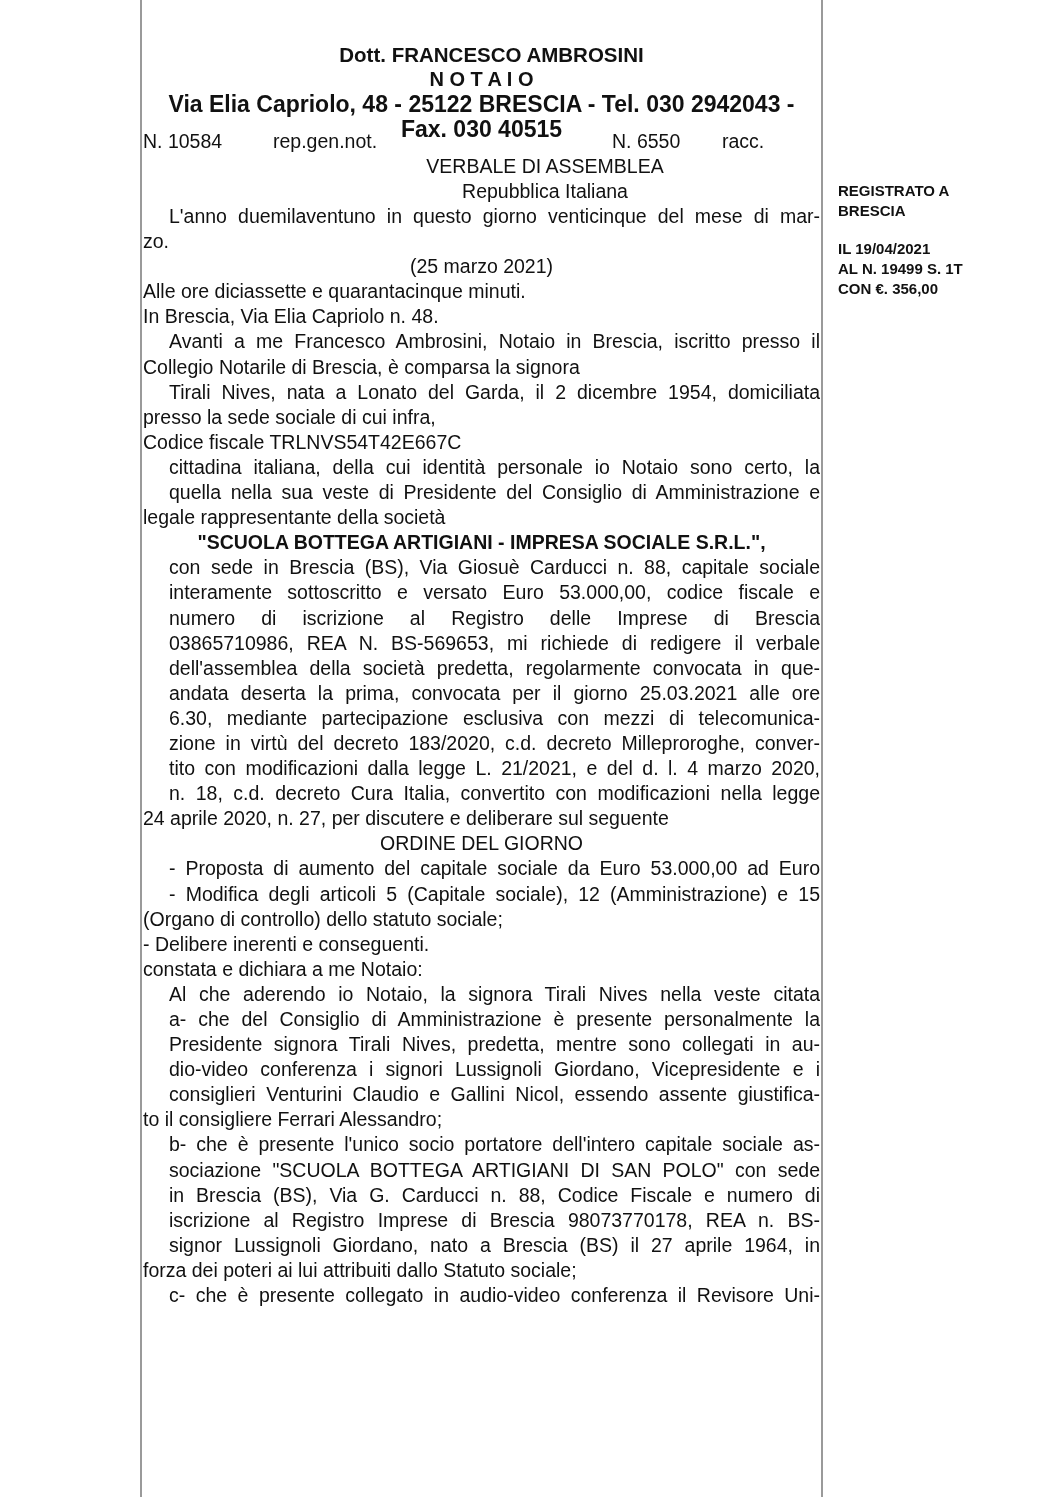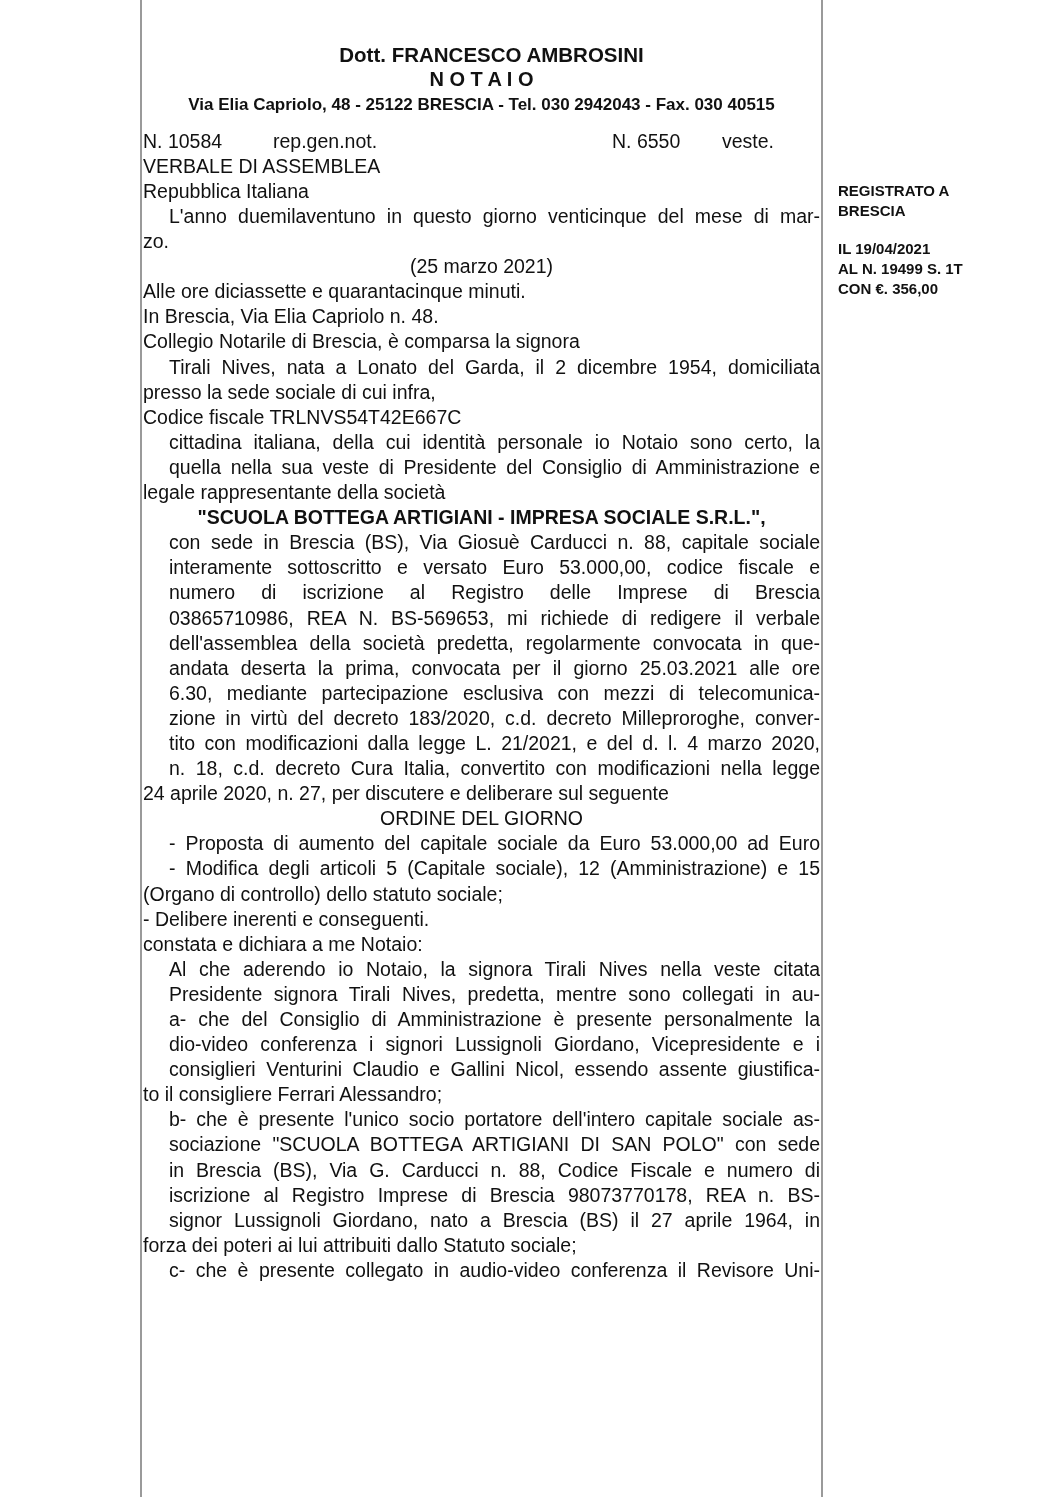--- a/index.html
+++ b/index.html
@@ -19,35 +19,35 @@
   }
   .rule-left  { left: 140px; }
   .rule-right { left: 821px; }
 
   .letterhead {
     position: absolute; left: 143px; top: 42px; width: 677px;
     text-align: center; font-weight: bold;
   }
   .letterhead .name  { font-size: 20.5px; line-height: 25px; margin-left: 20px; }
   .letterhead .role  { font-size: 20px;   line-height: 25px; }
-  .letterhead .addr  { font-size: 17px;   line-height: 25px; }
+  .letterhead .addr  { font-size: 23px;   line-height: 25px; }
 
   .repline {
     position: absolute; left: 143px; top: 129px; width: 608px; height: 25px;
     font-size: 19.5px; line-height: 25px;
   }
   .repline span { position: absolute; white-space: nowrap; }
   .repline .rep-num   { left: 0; }
   .repline .rep-label { left: 130px; }
   .repline .racc-num  { left: 469px; }
   .racc-label         { left: 579px; }
 
   .doc-title, .doc-subtitle {
     position: absolute; left: 143px; width: 804px;
-    text-align: left; font-size: 19.5px; line-height: 25px;
+    text-align: center; font-size: 19.5px; line-height: 25px;
   }
   .doc-title    { top: 154px; }
   .doc-subtitle { top: 179px; }
 
   .doc-body {
     position: absolute; left: 143px; top: 204px; width: 677px;
     font-size: 19.5px;
   }
   .line {
     height: 25.1px; line-height: 25.1px; overflow: hidden;
@@ -76,32 +76,33 @@
   <div class="letterhead">
     <div class="name">Dott. FRANCESCO AMBROSINI</div>
     <div class="role">N O T A I O</div>
     <div class="addr">Via Elia Capriolo, 48 - 25122 BRESCIA - Tel. 030 2942043 - Fax. 030 40515</div>
   </div>
 
   <div class="repline">
     <span class="rep-num">N. 10584</span>
     <span class="rep-label">rep.gen.not.</span>
     <span class="racc-num">N. 6550</span>
-    <span class="racc-label">veste.</span>
+    <span class="racc-label">racc.</span>
   </div>
 
   <div class="doc-title">VERBALE DI ASSEMBLEA</div>
   <div class="doc-subtitle">Repubblica Italiana</div>
 
   <div class="doc-body">
       <div class="line j">L'anno duemilaventuno in questo giorno venticinque del mese di mar-</div>
       <div class="line l">zo.</div>
       <div class="line c">(25 marzo 2021)</div>
       <div class="line l">Alle ore diciassette e quarantacinque minuti.</div>
       <div class="line l">In Brescia, Via Elia Capriolo n. 48.</div>
+      <div class="line j">Avanti a me Francesco Ambrosini, Notaio in Brescia, iscritto presso il</div>
       <div class="line l">Collegio Notarile di Brescia, è comparsa la signora</div>
       <div class="line j">Tirali Nives, nata a Lonato del Garda, il 2 dicembre 1954, domiciliata</div>
       <div class="line l">presso la sede sociale di cui infra,</div>
       <div class="line l">Codice fiscale TRLNVS54T42E667C</div>
       <div class="line j">cittadina italiana, della cui identità personale io Notaio sono certo, la</div>
       <div class="line j">quella nella sua veste di Presidente del Consiglio di Amministrazione e</div>
       <div class="line l">legale rappresentante della società</div>
       <div class="line c b">"SCUOLA BOTTEGA ARTIGIANI - IMPRESA SOCIALE S.R.L.",</div>
       <div class="line j">con sede in Brescia (BS), Via Giosuè Carducci n. 88, capitale sociale</div>
       <div class="line j">interamente sottoscritto e versato Euro 53.000,00, codice fiscale e</div>
@@ -114,22 +115,22 @@
       <div class="line j">tito con modificazioni dalla legge L. 21/2021, e del d. l. 4 marzo 2020,</div>
       <div class="line j">n. 18, c.d. decreto Cura Italia, convertito con modificazioni nella legge</div>
       <div class="line l">24 aprile 2020, n. 27, per discutere e deliberare sul seguente</div>
       <div class="line c">ORDINE DEL GIORNO</div>
       <div class="line j">- Proposta di aumento del capitale sociale da Euro 53.000,00 ad Euro</div>
       <div class="line j">- Modifica degli articoli 5 (Capitale sociale), 12 (Amministrazione) e 15</div>
       <div class="line l">(Organo di controllo) dello statuto sociale;</div>
       <div class="line l">- Delibere inerenti e conseguenti.</div>
       <div class="line l">constata e dichiara a me Notaio:</div>
       <div class="line j">Al che aderendo io Notaio, la signora Tirali Nives nella veste citata</div>
+      <div class="line j">a- che del Consiglio di Amministrazione è presente personalmente la</div>
       <div class="line j">Presidente signora Tirali Nives, predetta, mentre sono collegati in au-</div>
-      <div class="line j">a- che del Consiglio di Amministrazione è presente personalmente la</div>
       <div class="line j">dio-video conferenza i signori Lussignoli Giordano, Vicepresidente e i</div>
       <div class="line j">consiglieri Venturini Claudio e Gallini Nicol, essendo assente giustifica-</div>
       <div class="line l">to il consigliere Ferrari Alessandro;</div>
       <div class="line j">b- che è presente l'unico socio portatore dell'intero capitale sociale as-</div>
       <div class="line j">sociazione "SCUOLA BOTTEGA ARTIGIANI DI SAN POLO" con sede</div>
       <div class="line j">in Brescia (BS), Via G. Carducci n. 88, Codice Fiscale e numero di</div>
       <div class="line j">iscrizione al Registro Imprese di Brescia 98073770178, REA n. BS-</div>
       <div class="line j">signor Lussignoli Giordano, nato a Brescia (BS) il 27 aprile 1964, in</div>
       <div class="line l">forza dei poteri ai lui attribuiti dallo Statuto sociale;</div>
       <div class="line j">c- che è presente collegato in audio-video conferenza il Revisore Uni-</div>

